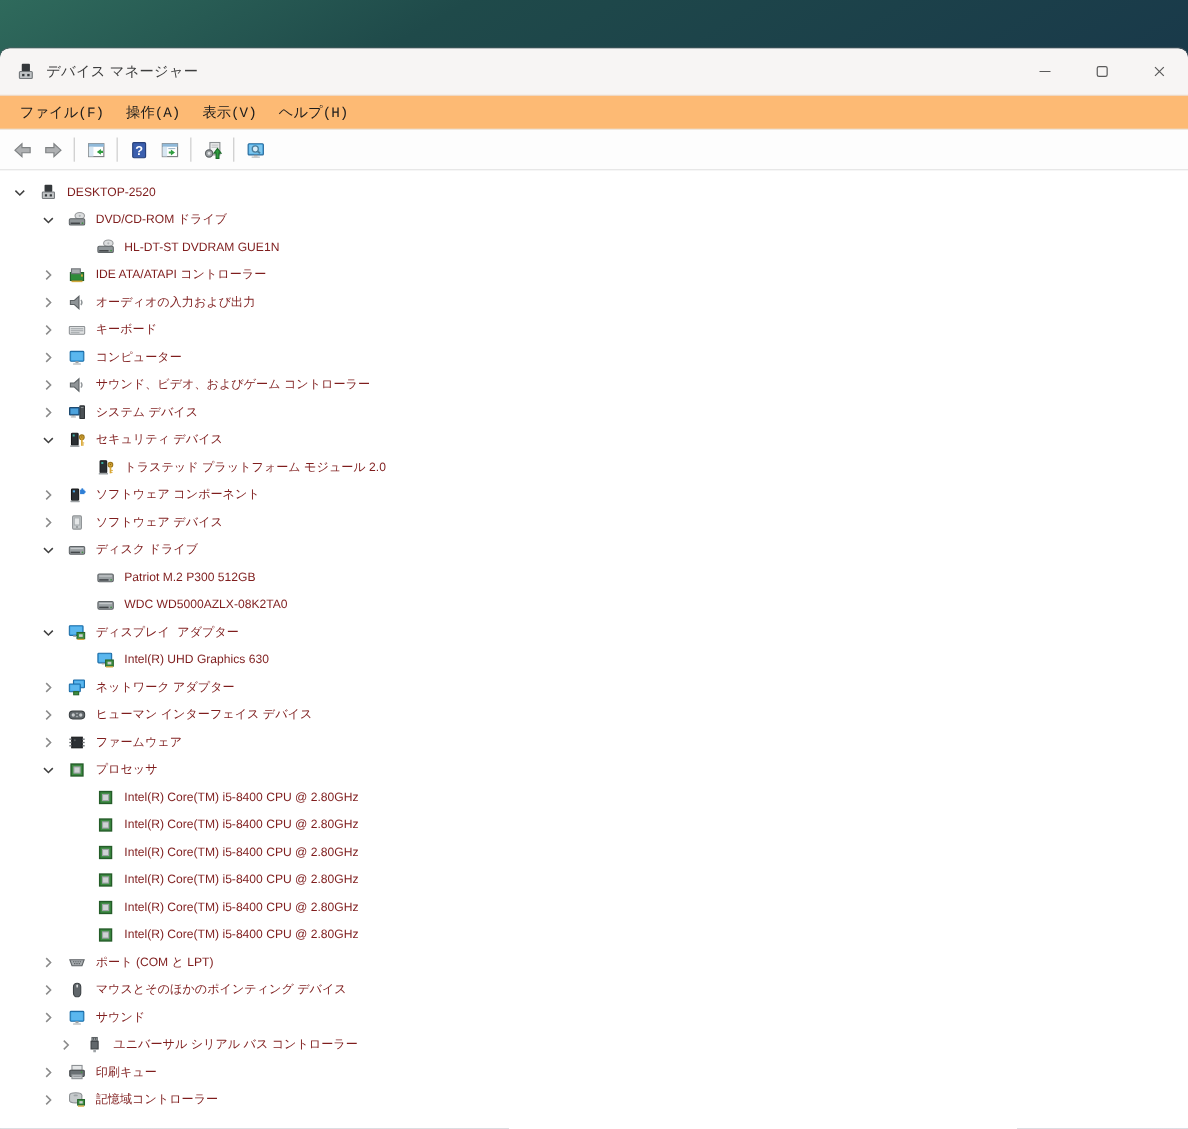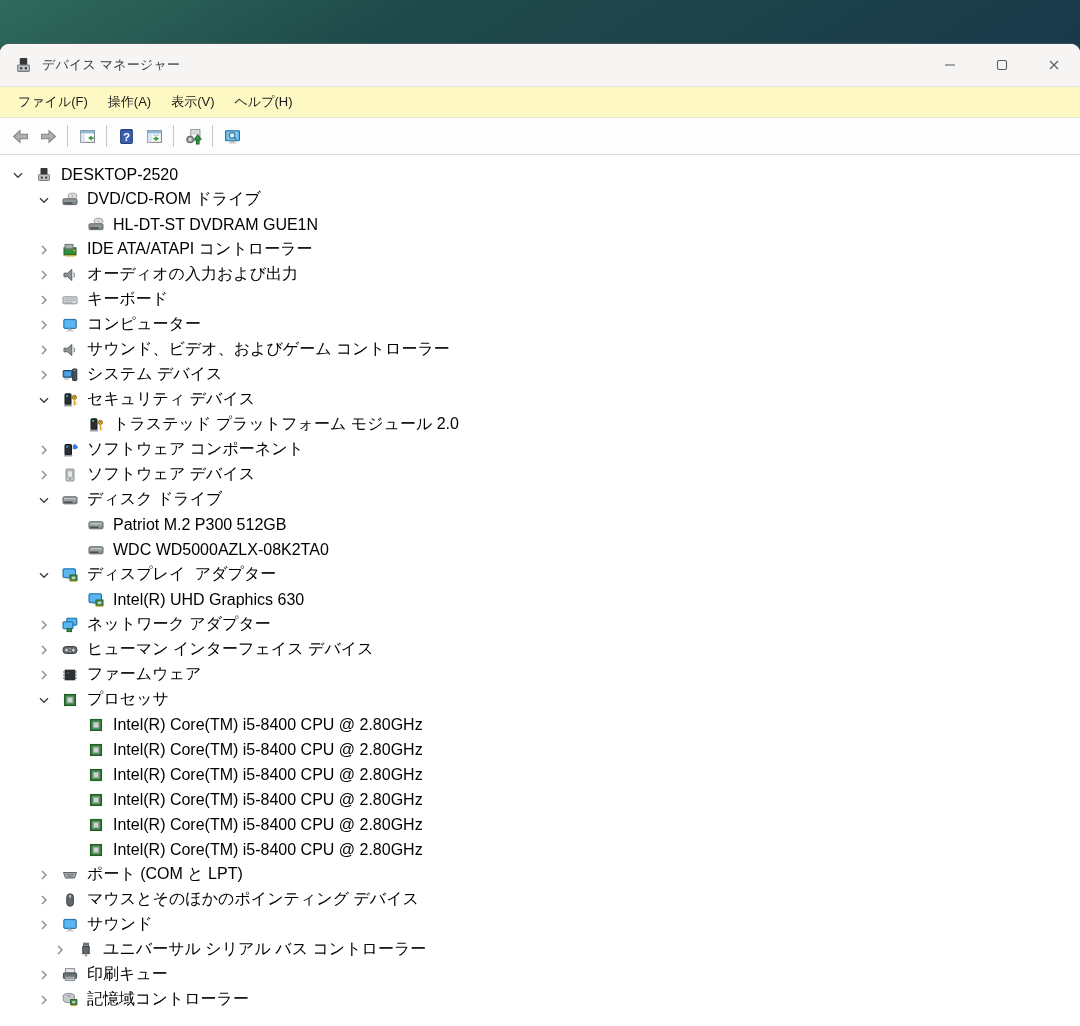--- a/index.html
+++ b/index.html
@@ -18,35 +18,35 @@
   
   .titlebar{height:42px;background:#f7f5f4;display:flex;align-items:center;position:relative;}
   .titlebar .app-ic{margin:0 10px 0 15px;display:inline-flex;}
   .titlebar .title{font-size:13px;color:#3d3d3d;letter-spacing:.2px;}
   .caption-btns{position:absolute;right:0;top:0;height:100%;display:flex;}
   .caption-btns button{
     width:52px;height:100%;border:none;background:transparent;display:flex;
     align-items:center;justify-content:center;padding:0;cursor:default;
   }
   
-  .menubar{height:30px;background:#fef9c3;display:flex;align-items:center;
-    border-top:1px solid #e8e6e5;border-bottom:1px solid #e8e6e5;padding-left:8px;}
+  .menubar{height:30px;background:#fdba74;display:flex;align-items:center;
+    border-top:1px solid #e8e6e5;border-bottom:1px solid #e8e6e5;padding-left:8px;font-family:Liberation Mono, monospace;}
   .menu-item{font-size:13px;color:#1c1c1c;padding:4px 10px;border-radius:3px;}
   
   .toolbar{height:36px;background:#fdfdfd;display:flex;align-items:center;
     border-bottom:1px solid #d9d9d9;padding-left:6px;}
   .tbtn{width:28px;height:28px;border:none;background:transparent;display:flex;
     align-items:center;justify-content:center;padding:0;}
   .tsep{width:1px;height:22px;background:#c8c8c8;margin:0 5px;flex:0 0 auto;}
   
   .tree{background:#ffffff;height:884px;padding-top:7px;box-sizing:border-box;overflow:hidden;}
   .trow{height:25px;display:flex;align-items:center;white-space:nowrap;}
   .trow .chev{width:16px;height:16px;margin-right:10px;flex:0 0 auto;display:inline-flex;}
   .trow .icon{width:16px;height:16px;margin-right:9px;flex:0 0 auto;display:inline-flex;}
-  .trow .lbl{font-size:16px;color:#000000;text-align:center;}
+  .trow .lbl{font-size:11px;color:#7f1d1d;text-align:center;}
   .icon svg,.chev svg{display:block;}
   
   .statusbar{position:absolute;left:0;bottom:0;width:100%;height:27px;background:#f0f0ef;
     border-top:1px solid #d9d9d9;display:flex;box-sizing:border-box;}
   .spane{height:100%;box-sizing:border-box;border-right:1px solid #dcdcdb;}
   .spane:nth-child(1){width:629px;}
   .spane:nth-child(2){width:274px;}
   .spane:nth-child(3){flex:1;border-right:none;}
 </style>
 </head>

